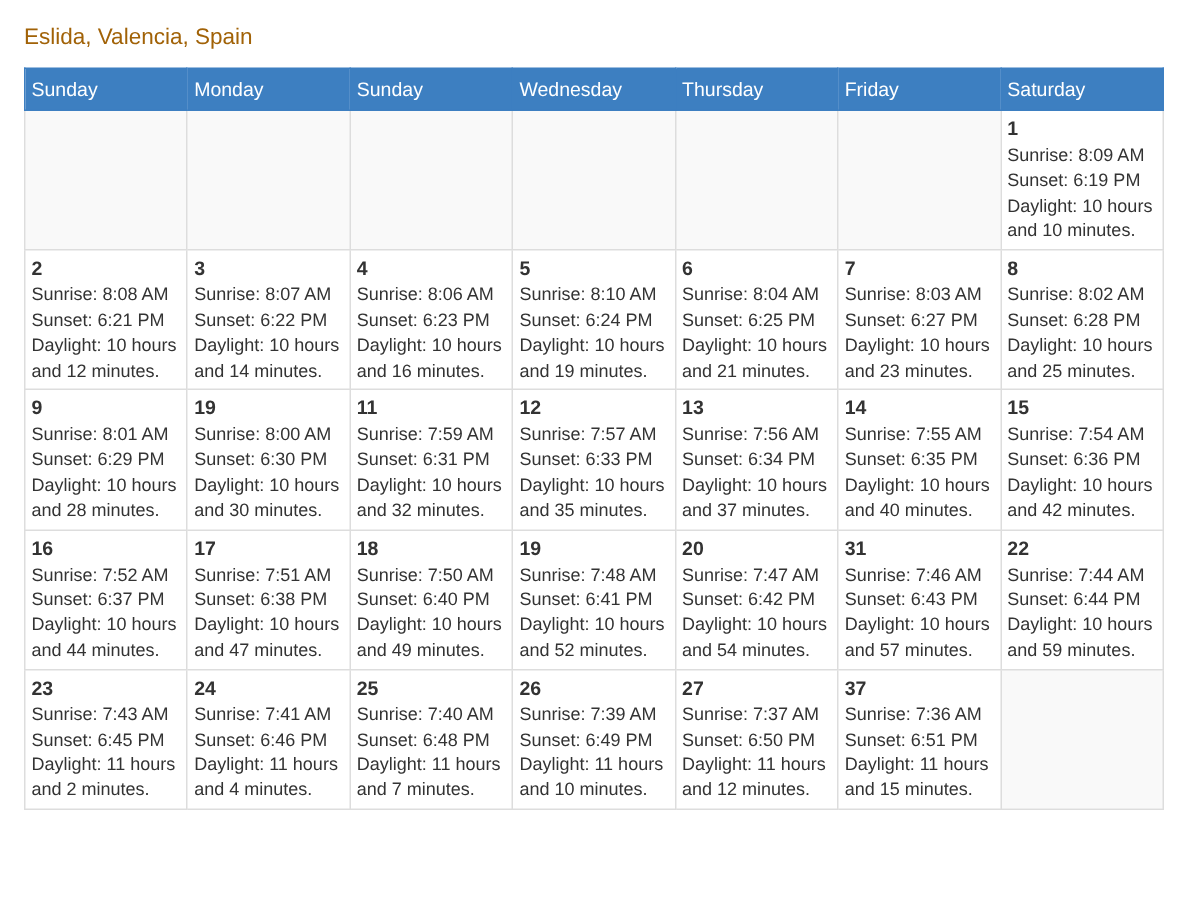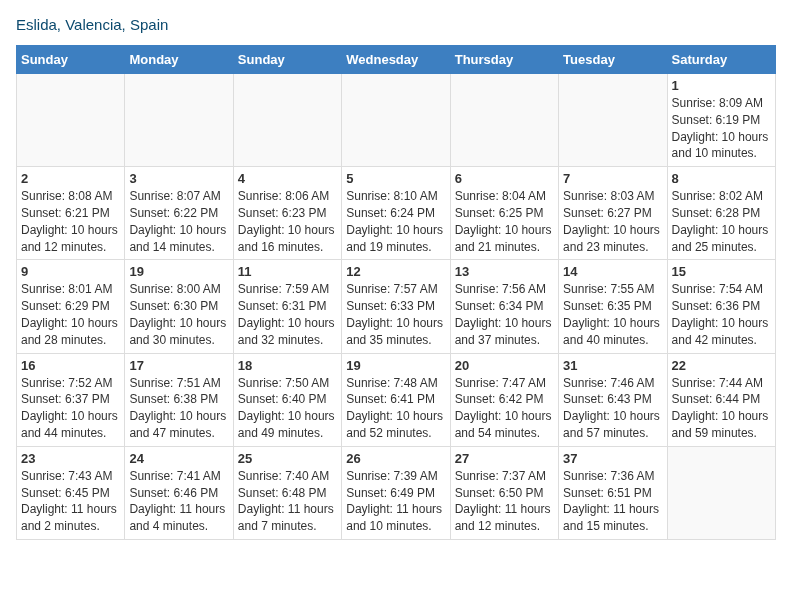--- a/index.html
+++ b/index.html
@@ -38,32 +38,32 @@
     .title-section {
       text-align: right;
     }
     .month-title {
       font-size: 36px;
       font-weight: bold;
       color: #333;
     }
     .location {
       font-size: 15px;
-      color: #0c4a6e;
+      color: #a16207;
     }
     .calendar {
       width: 100%;
       border-collapse: collapse;
       border: 1px solid #ccc;
     }
     .calendar th {
       background: #3d7fc1;
       color: #fff;
       font-size: 13px;
-      font-weight: bold;
+      font-weight: normal;
       padding: 6px 4px;
       text-align: left;
       border: 1px solid #3d7fc1;
     }
     .calendar td {
       vertical-align: top;
       border: 1px solid #ddd;
       padding: 4px;
       width: 108px;
       min-height: 80px;
@@ -96,21 +96,21 @@
 </div>
 
 <table class="calendar">
   <thead>
     <tr>
       <th>Sunday</th>
       <th>Monday</th>
       <th>Sunday</th>
       <th>Wednesday</th>
       <th>Thursday</th>
-      <th>Tuesday</th>
+      <th>Friday</th>
       <th>Saturday</th>
     </tr>
   </thead>
   <tbody id="calendar-body">
   <tr>
         <td class="empty"></td>
         <td class="empty"></td>
         <td class="empty"></td>
         <td class="empty"></td>
         <td class="empty"></td>

